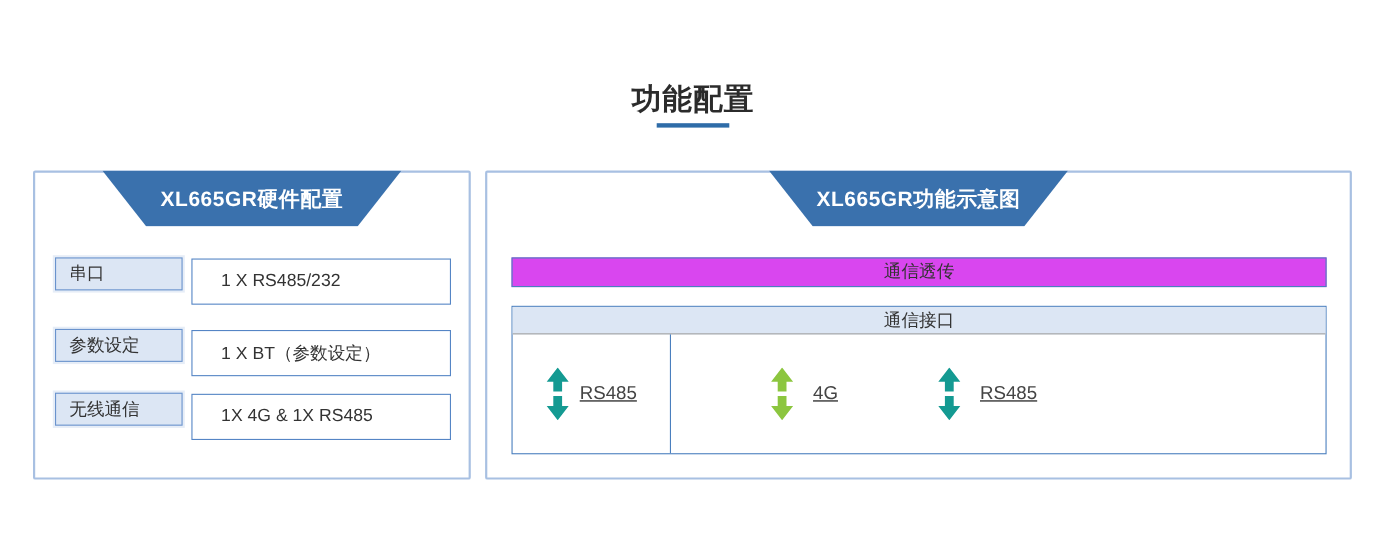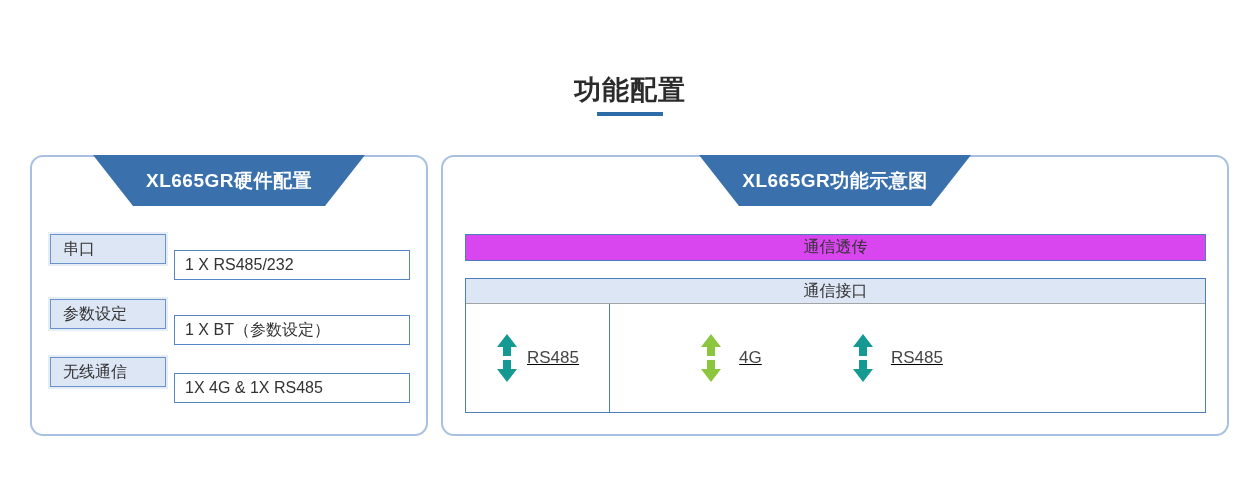--- a/index.html
+++ b/index.html
@@ -6,40 +6,40 @@
   body{font-family:"Liberation Sans","DejaVu Sans",sans-serif;}
   .canvas{position:relative;width:1260px;height:493px;background:#ffffff;overflow:hidden;}
 
   
   .page-title{position:absolute;top:72px;left:0;width:100%;text-align:center;
     font-size:27px;font-weight:bold;color:#2b2b2b;letter-spacing:1px;}
   .title-underline{position:absolute;top:112px;left:597px;width:66px;height:4px;background:#2e6ca8;}
 
   
   .panel{position:absolute;top:155px;height:281px;background:#ffffff;
-    border:2px solid #a8c0e2;border-radius:13px;box-sizing:border-box;}
+    border:2px solid #a8c0e2;border-radius:2px;box-sizing:border-box;}
   .panel-left{left:30px;width:398px;}
   .panel-right{left:441px;width:788px;}
 
   
   .trapezoid{position:absolute;top:-2px;left:50%;transform:translateX(-50%);
     width:272px;height:51px;background:#3a71ad;
     clip-path:polygon(0 0,100% 0,calc(100% - 40px) 100%,40px 100%);
     display:flex;align-items:center;justify-content:center;}
   .trapezoid span{color:#ffffff;font-size:19px;font-weight:bold;letter-spacing:0.5px;}
 
   
   .hw-row{position:absolute;left:0;width:100%;height:30px;}
   .hw-row .label-box{position:absolute;left:18px;top:0;width:116px;height:30px;
     background:#dce6f4;border:1px solid #6a93cd;box-shadow:0 0 0 2px #e6edf7;
     box-sizing:border-box;display:flex;align-items:center;padding-left:12px;
     font-size:16px;color:#333333;}
-  .hw-row .value-box{position:absolute;left:142px;top:16px;width:236px;height:30px;
+  .hw-row .value-box{position:absolute;left:142px;top:1px;width:236px;height:42px;
     background:#ffffff;border:1px solid #5585c5;box-sizing:border-box;
-    display:flex;align-items:center;padding-left:10px;font-size:16px;color:#333333;}
+    display:flex;align-items:center;padding-left:26px;font-size:16px;color:#333333;}
   .hw-row-1{top:77px;}
   .hw-row-2{top:142px;}
   .hw-row-3{top:200px;}
 
   
   .top-bar{position:absolute;left:22px;top:77px;width:741px;height:27px;
     background:#d946ef;border:1px solid #4a7fbe;box-sizing:border-box;
     display:flex;align-items:center;justify-content:center;
     font-size:16px;color:#333333;}
   .iface-table{position:absolute;left:22px;top:121px;width:741px;

